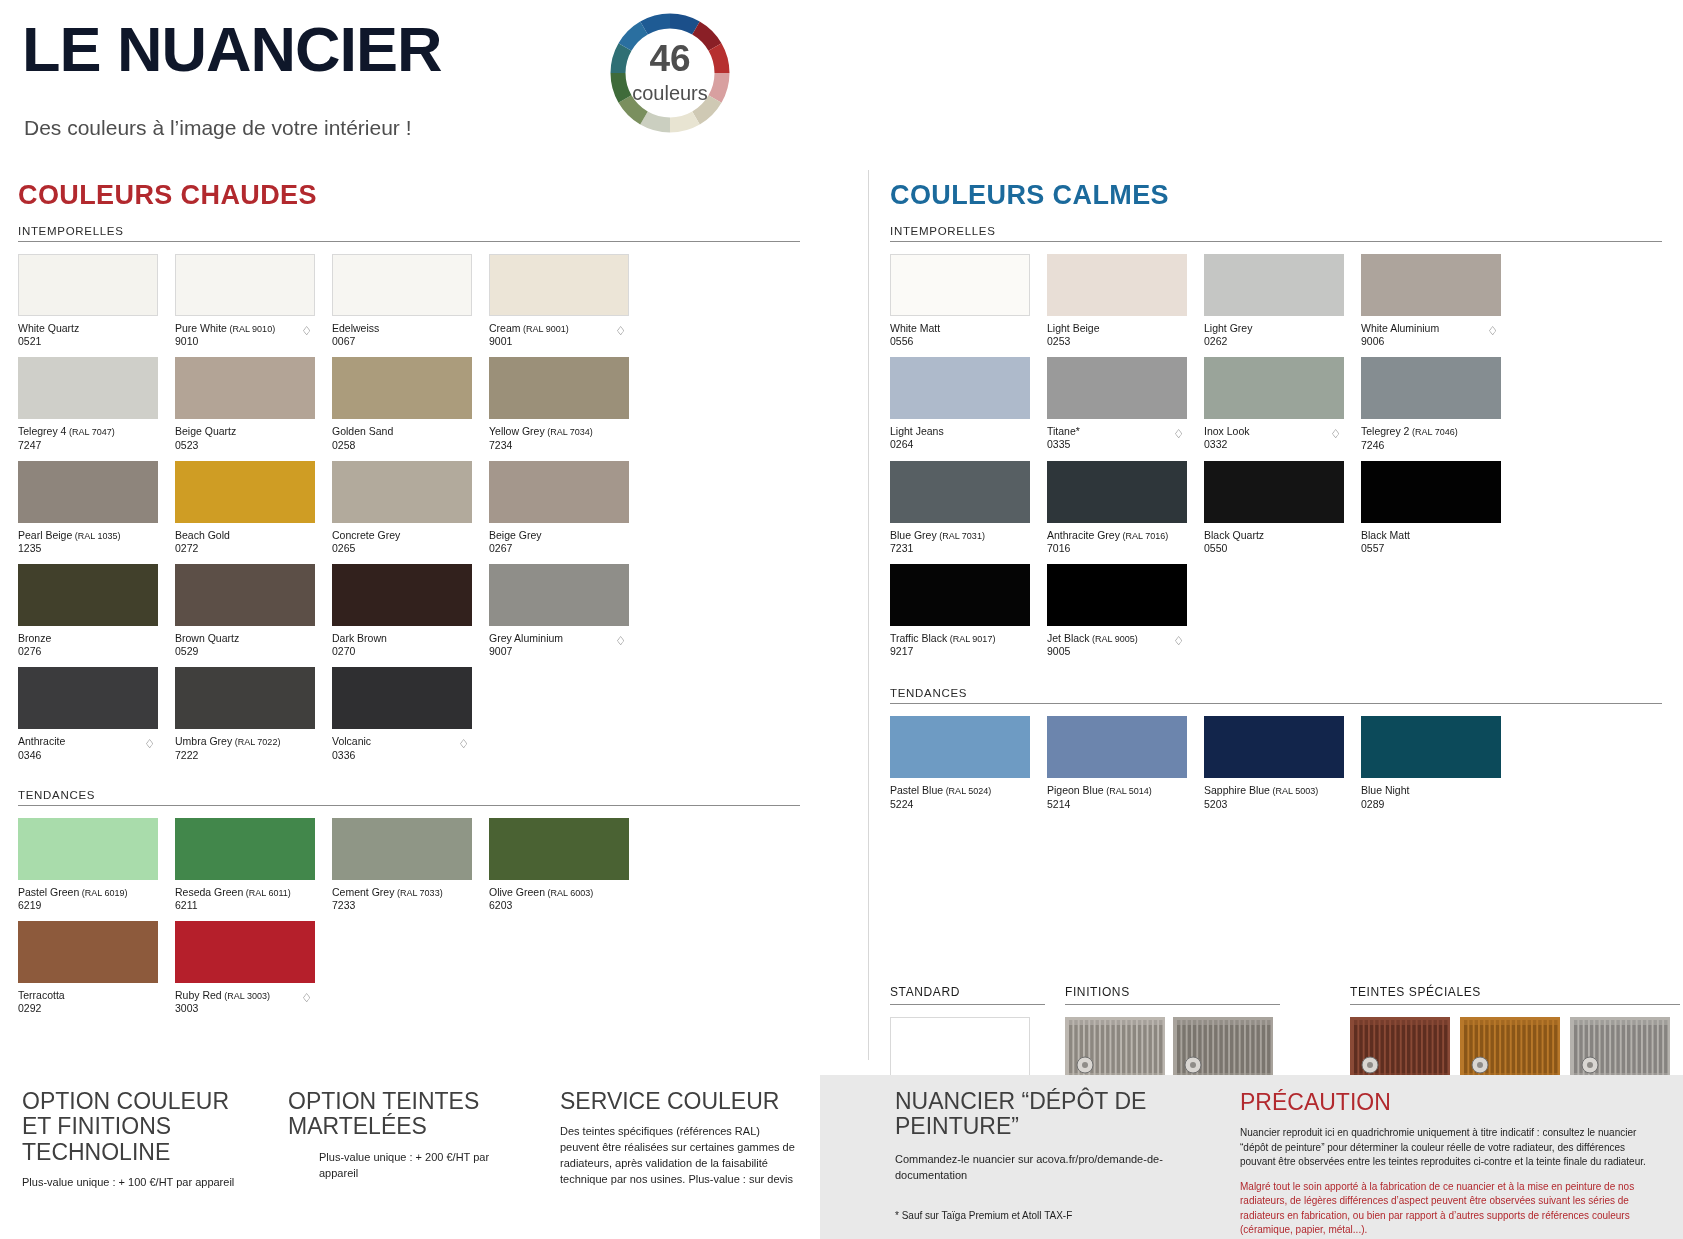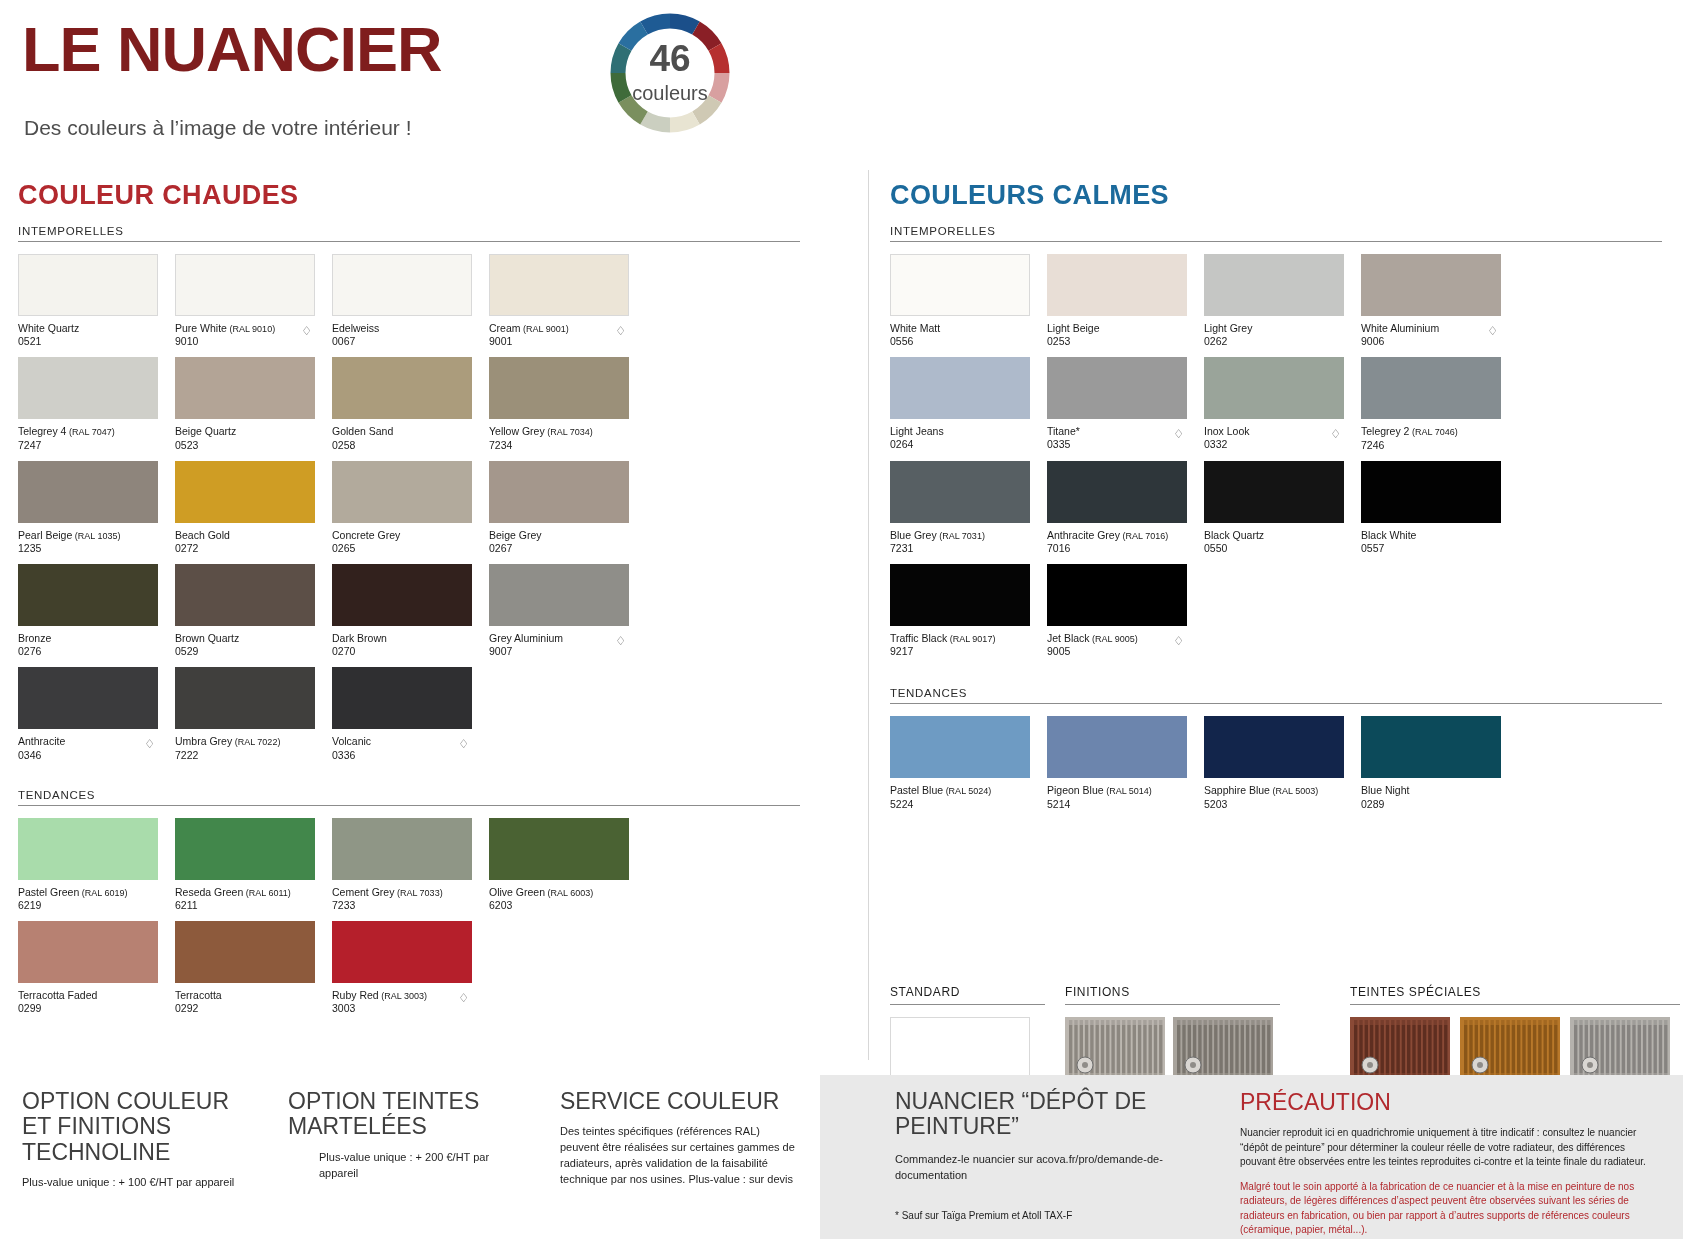--- a/index.html
+++ b/index.html
@@ -11,21 +11,21 @@
     position:relative;
     overflow:hidden;
   }
   .page{position:relative;width:1683px;height:1239px;}
 
   
   .header{position:absolute;left:0;top:0;width:1683px;height:160px;}
   .title-main{
     position:absolute;left:22px;top:18px;
     font-size:63px;font-weight:bold;letter-spacing:-1px;
-    color:#7f1d1d;line-height:1;
+    color:#0f172a;line-height:1;
   }
   .title-sub{
     position:absolute;left:24px;top:116px;
     font-size:21px;color:#4e4e4e;
   }
   .badge{position:absolute;left:592px;top:8px;width:156px;height:130px;}
   .badge svg{position:absolute;left:0;top:0;}
   .badge-num{
     position:absolute;left:0;top:30px;width:156px;text-align:center;
     font-size:37px;font-weight:bold;color:#4e4e4e;
@@ -103,21 +103,21 @@
         </g>
       </svg>
       <div class="badge-num">46</div>
       <div class="badge-word">couleurs</div>
     </div>
   </div>
 
   <div class="divider"></div>
 
   <div class="col-left">
-    <div class="sec-title warm">COULEUR CHAUDES</div>
+    <div class="sec-title warm">COULEURS CHAUDES</div>
     <div class="sub-head">INTEMPORELLES</div>
     <div class="grid" id="warm-timeless">
         <div class="cell">
           <div class="sw bordered" style="background: rgb(244, 243, 238);"></div>
           <div class="nm">White Quartz</div>
           <div class="code">0521</div>
         </div>
         <div class="cell">
           <div class="sw bordered" style="background: rgb(246, 245, 241);"></div>
           <div class="nm">Pure White<span class="ral"> (RAL 9010)</span></div>
@@ -228,25 +228,20 @@
         </div>
         <div class="cell">
           <div class="sw" style="background: rgb(143, 150, 134);"></div>
           <div class="nm">Cement Grey<span class="ral"> (RAL 7033)</span></div>
           <div class="code">7233</div>
         </div>
         <div class="cell">
           <div class="sw" style="background: rgb(74, 98, 51);"></div>
           <div class="nm">Olive Green<span class="ral"> (RAL 6003)</span></div>
           <div class="code">6203</div>
-        </div>
-        <div class="cell">
-          <div class="sw" style="background: rgb(183, 129, 114);"></div>
-          <div class="nm">Terracotta Faded</div>
-          <div class="code">0299</div>
         </div>
         <div class="cell">
           <div class="sw" style="background: rgb(141, 90, 60);"></div>
           <div class="nm">Terracotta</div>
           <div class="code">0292</div>
         </div>
         <div class="cell">
           <div class="sw" style="background: rgb(181, 31, 43);"></div>
           <div class="nm">Ruby Red<span class="ral"> (RAL 3003)</span></div>
           <div class="code">3003</div>
@@ -312,21 +307,21 @@
           <div class="nm">Anthracite Grey<span class="ral"> (RAL 7016)</span></div>
           <div class="code">7016</div>
         </div>
         <div class="cell">
           <div class="sw" style="background: rgb(20, 20, 20);"></div>
           <div class="nm">Black Quartz</div>
           <div class="code">0550</div>
         </div>
         <div class="cell">
           <div class="sw" style="background: rgb(2, 2, 2);"></div>
-          <div class="nm">Black White</div>
+          <div class="nm">Black Matt</div>
           <div class="code">0557</div>
         </div>
         <div class="cell">
           <div class="sw" style="background: rgb(5, 5, 5);"></div>
           <div class="nm">Traffic Black<span class="ral"> (RAL 9017)</span></div>
           <div class="code">9217</div>
         </div>
         <div class="cell">
           <div class="sw" style="background: rgb(0, 0, 0);"></div>
           <div class="nm">Jet Black<span class="ral"> (RAL 9005)</span></div>

